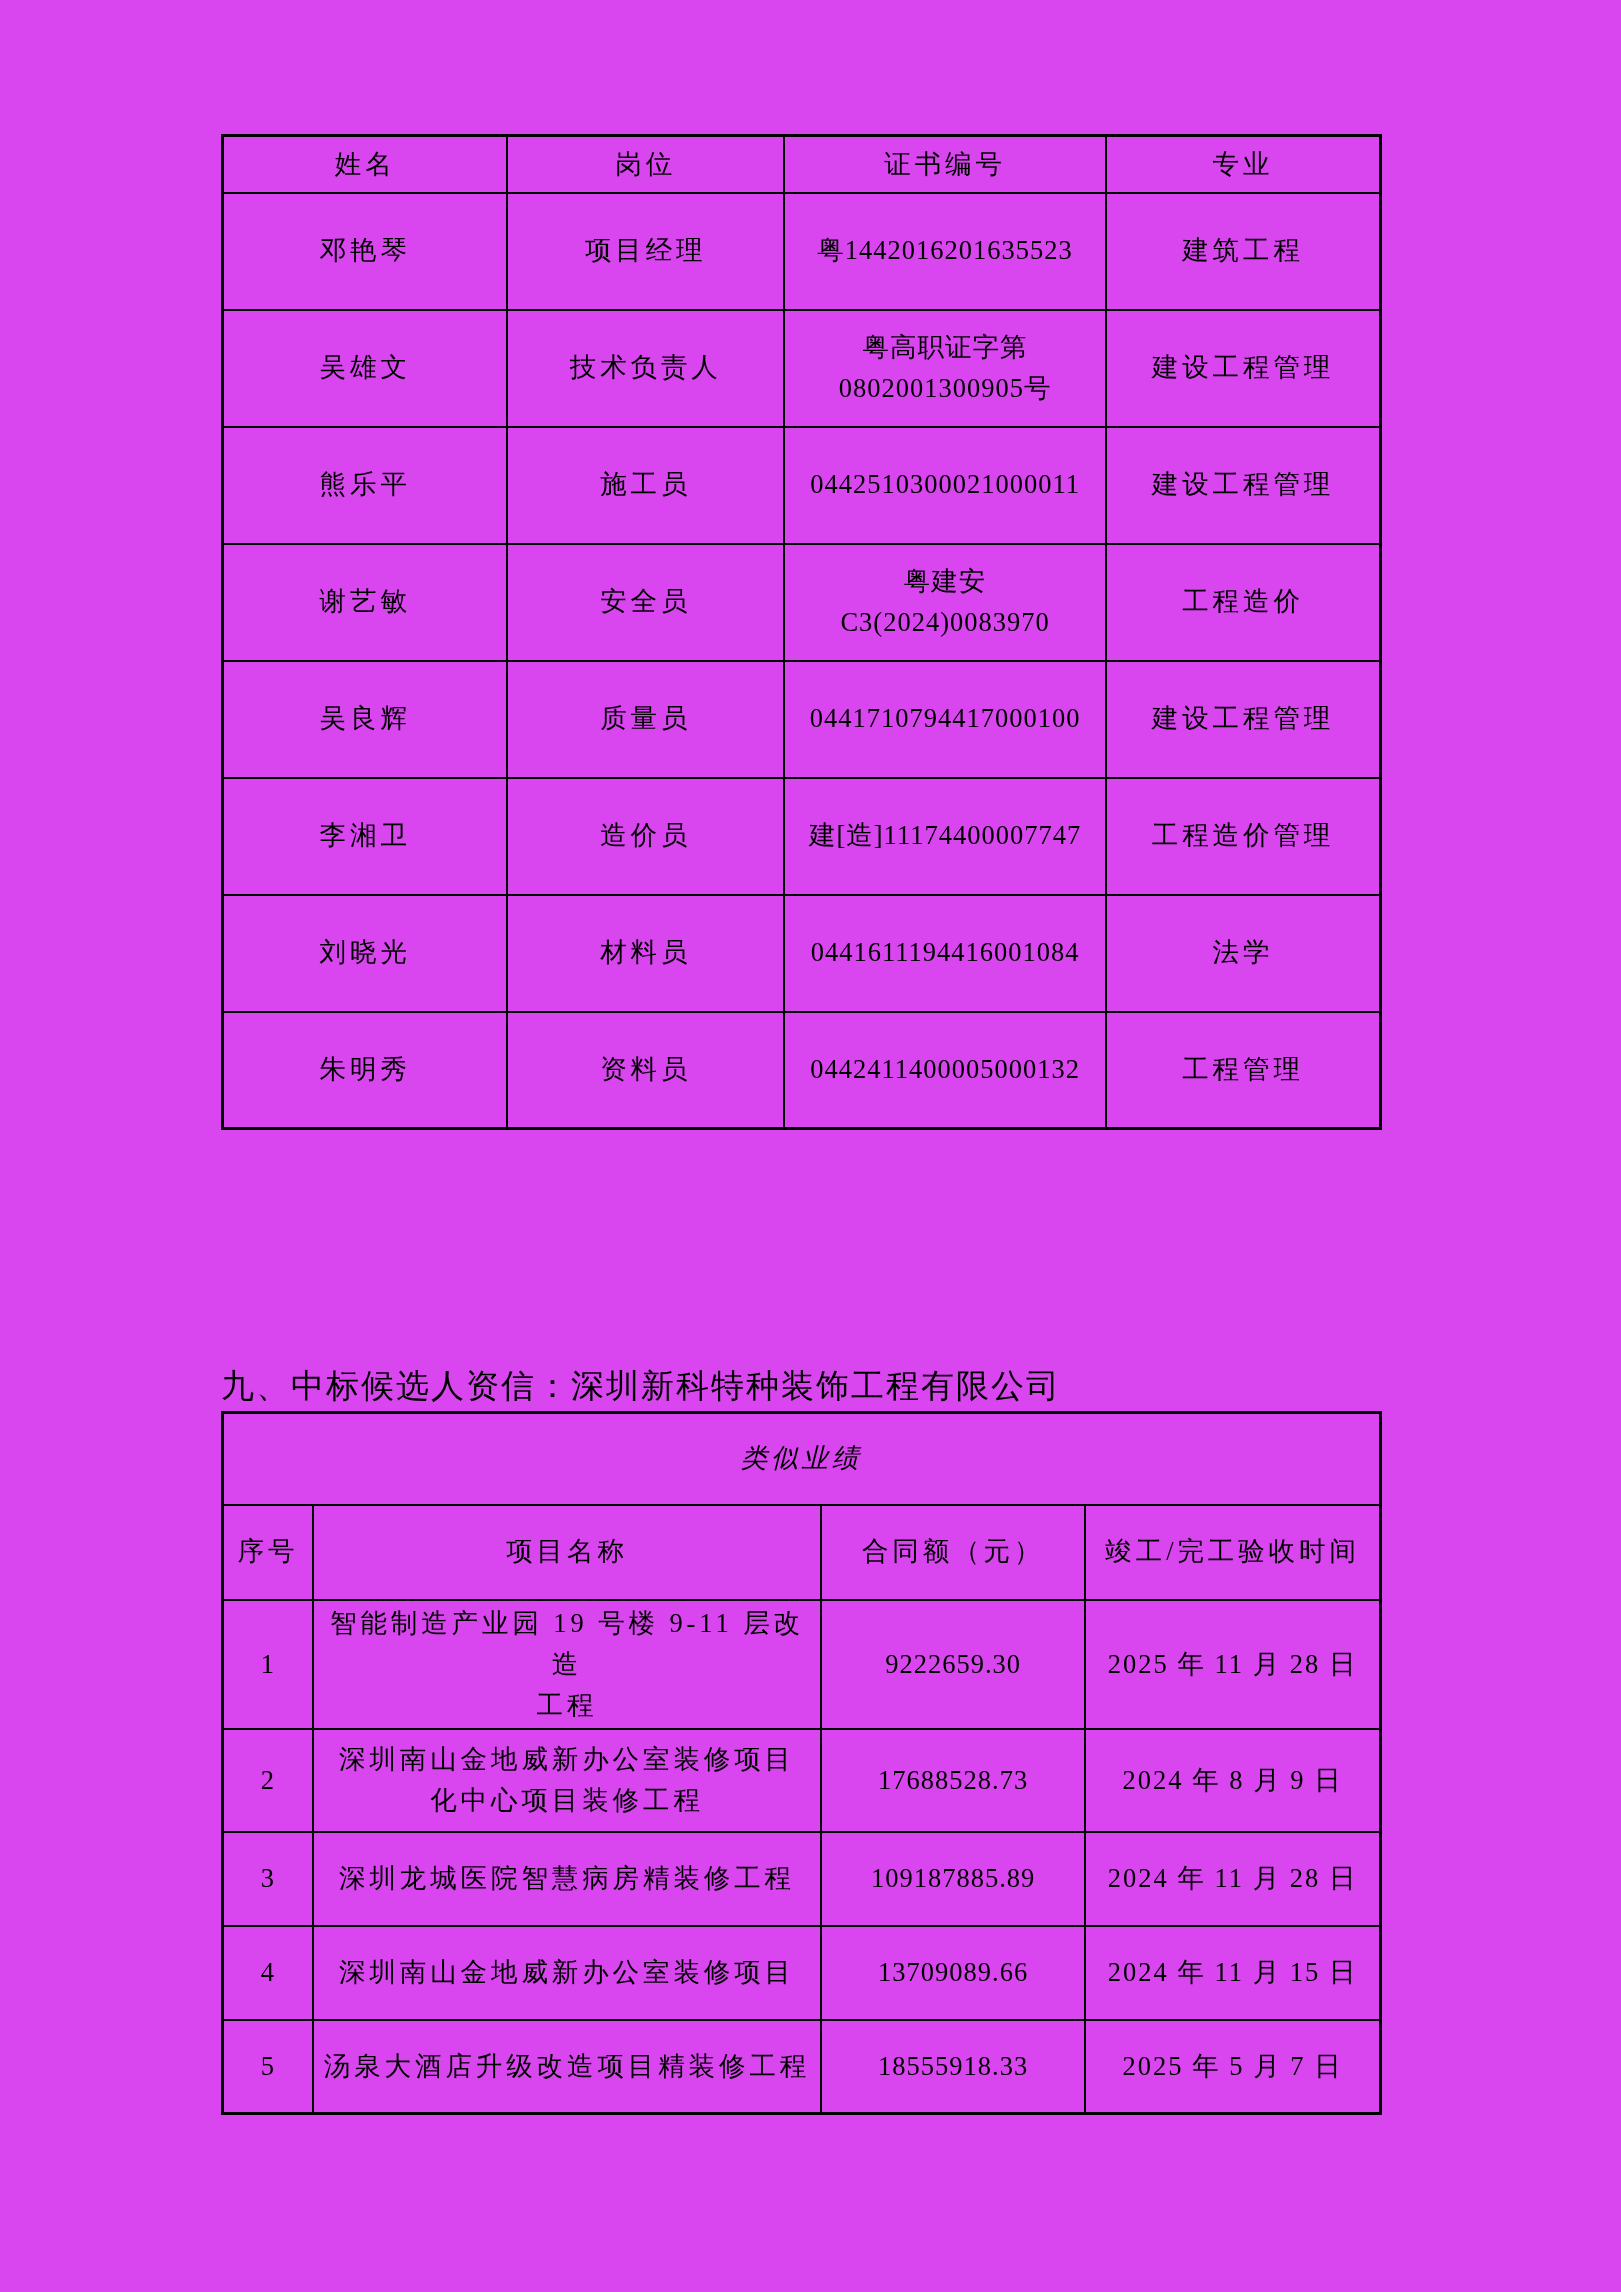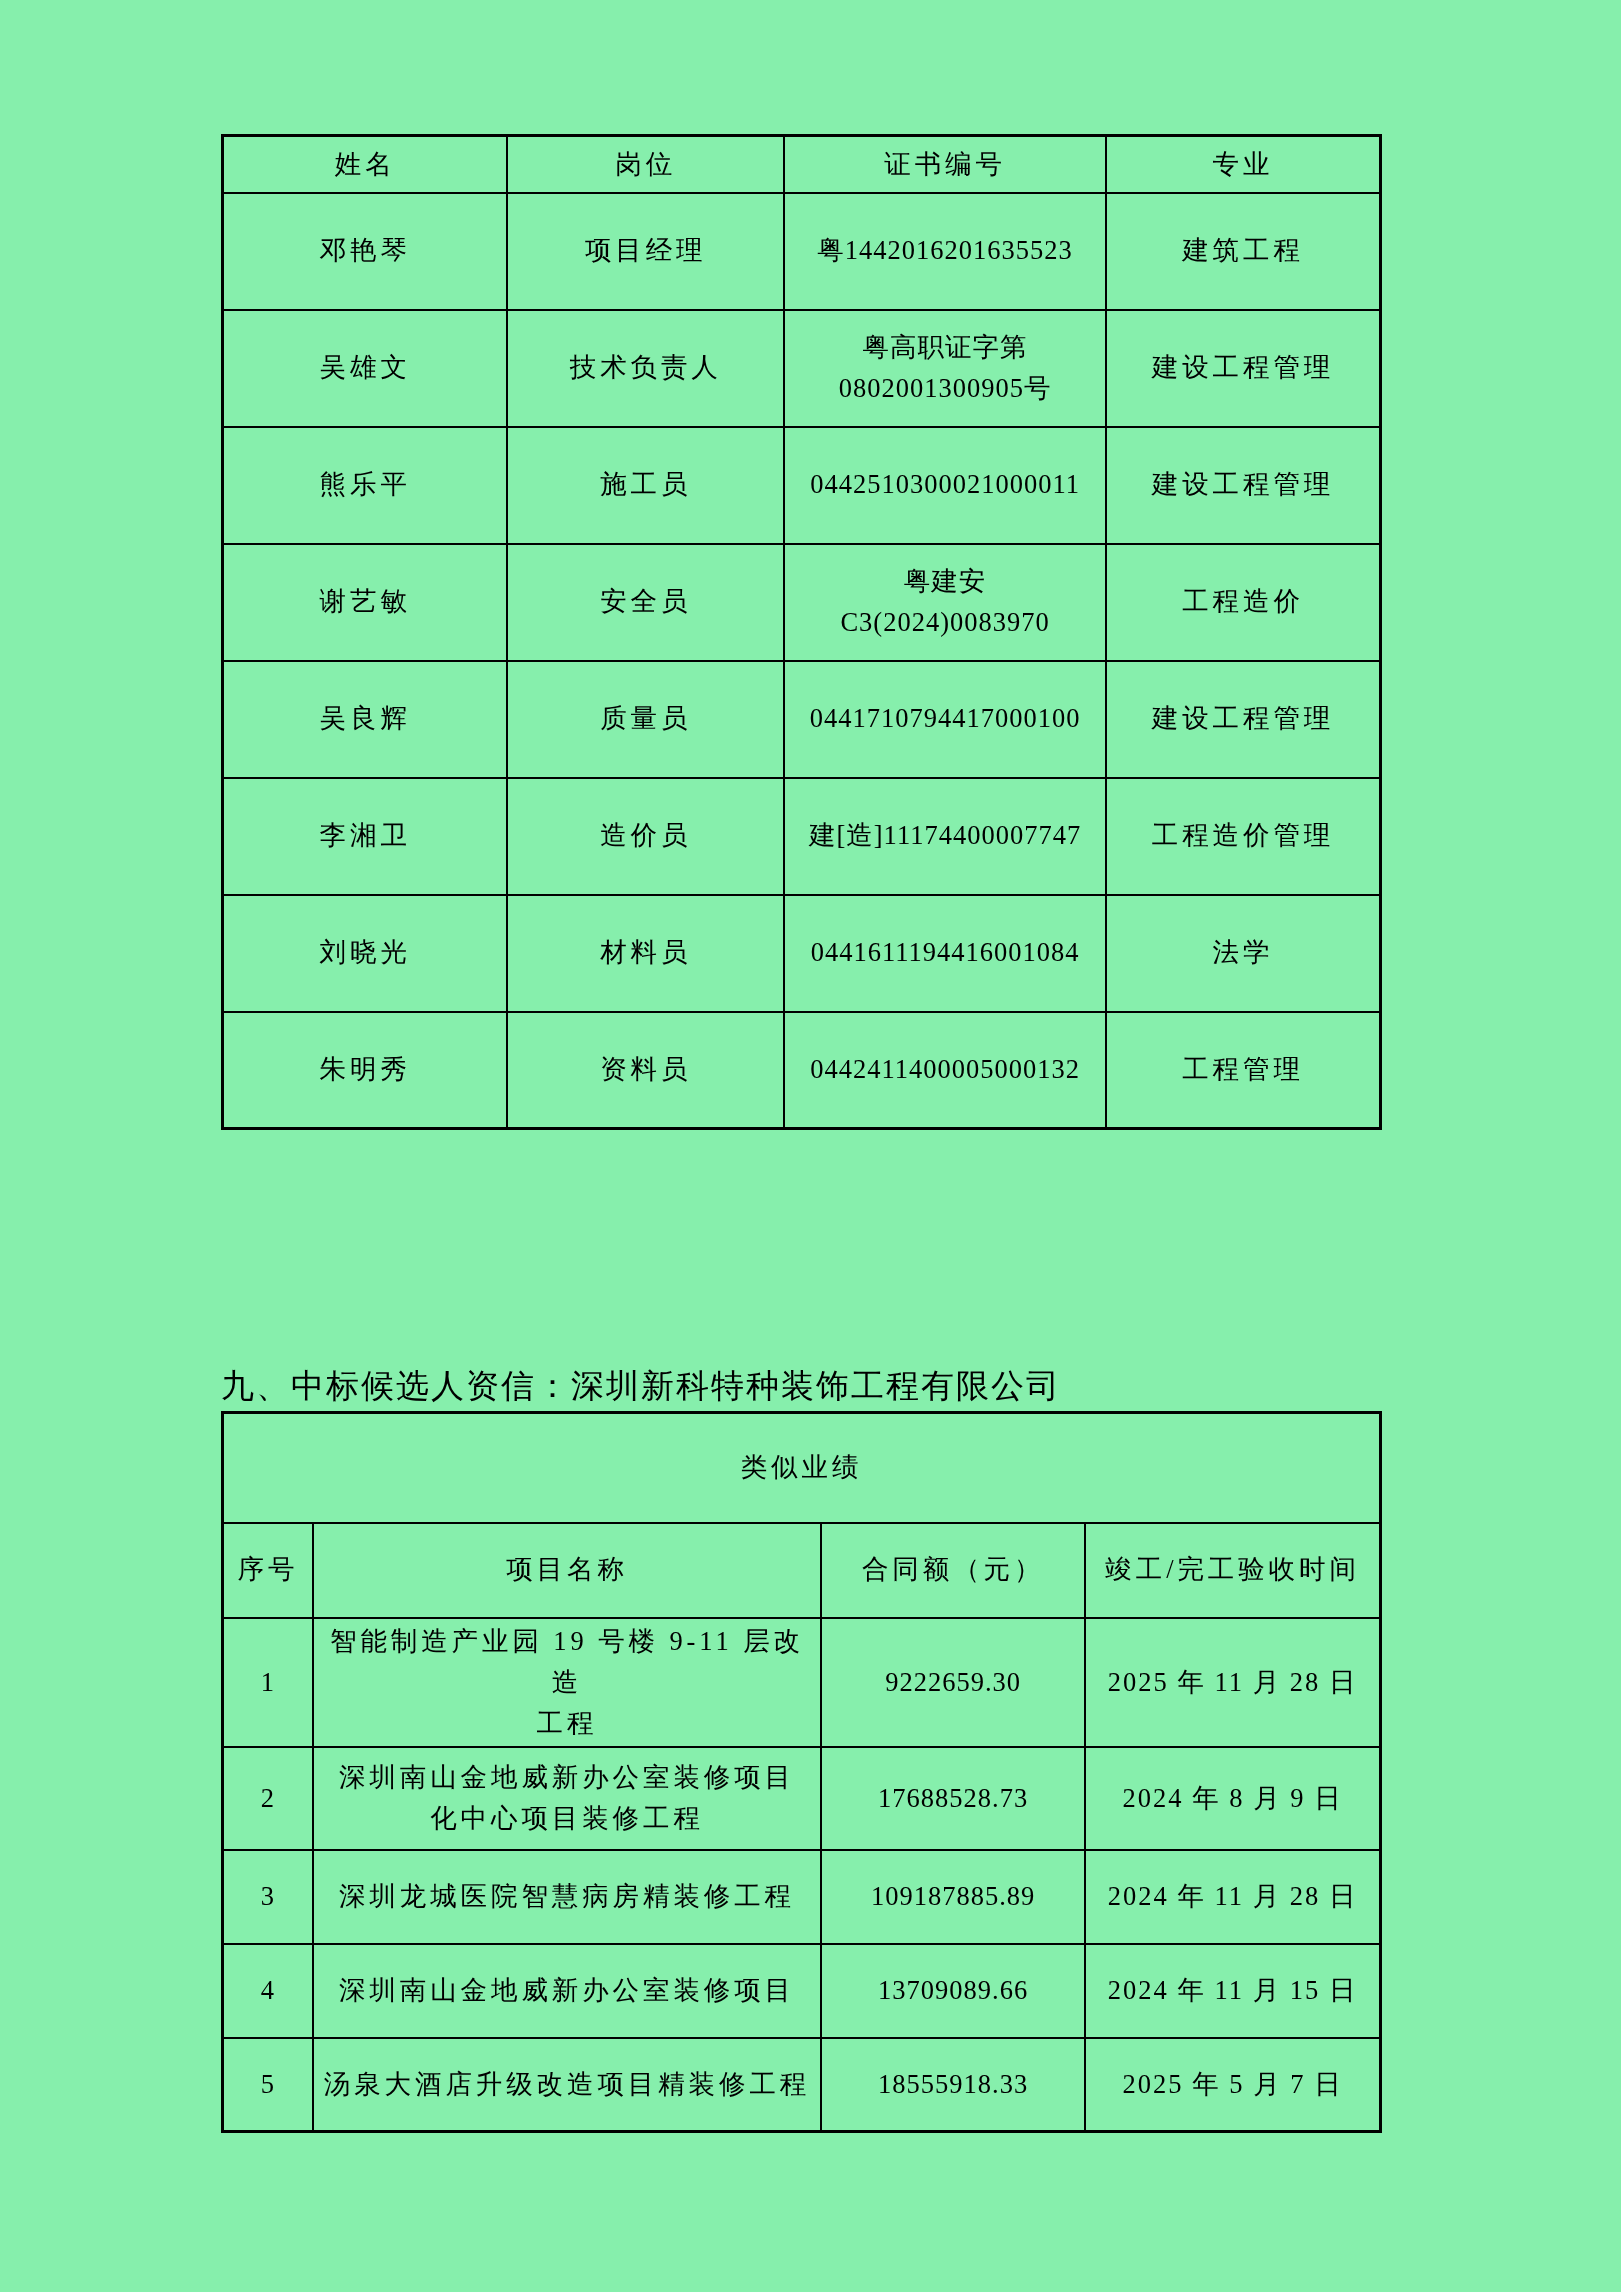--- a/index.html
+++ b/index.html
@@ -1,20 +1,20 @@
 <!DOCTYPE html>
 <html><head>
 <meta charset="utf-8">
 <style>
   html, body { margin: 0; padding: 0; background: #ffffff; }
   .page {
     position: relative;
     width: 1621px;
     height: 2293px;
-    background: #86efac;
+    background: #d946ef;
     font-family: "Liberation Serif", "DejaVu Serif", serif;
     color: #000000;
   }
   table.tbl {
     border-collapse: collapse;
     table-layout: fixed;
     position: absolute;
     left: 221px;
     width: 1161px;
     border: 3.9px solid #000;
@@ -26,21 +26,21 @@
     font-size: 26.5px;
     line-height: 1.55;
     white-space: pre-line;
     padding: 2px 5.9px;
     overflow: hidden;
   }
   .t1 { top: 134px; }
   .t2 { top: 1411px; }
   .t1 tr { height: 117px; }
   .t1 tr.head { height: 57px; }
-  .t2 tr.h-title { height: 110px; }
+  .t2 tr.h-title { height: 92px; font-style: italic; }
   .t2 tr.head { height: 95px; margin-left: 40px; }
   .t2 tr.r-tall { height: 103px; }
   .t2 tr.r-std { height: 94px; }
   td.cn { letter-spacing: 3.9px; }
   td.num { letter-spacing: 1px; margin-left: 13px; }
   td.date { letter-spacing: 2px; }
   .heading {
     position: absolute;
     left: 221px;
     top: 1364px;

